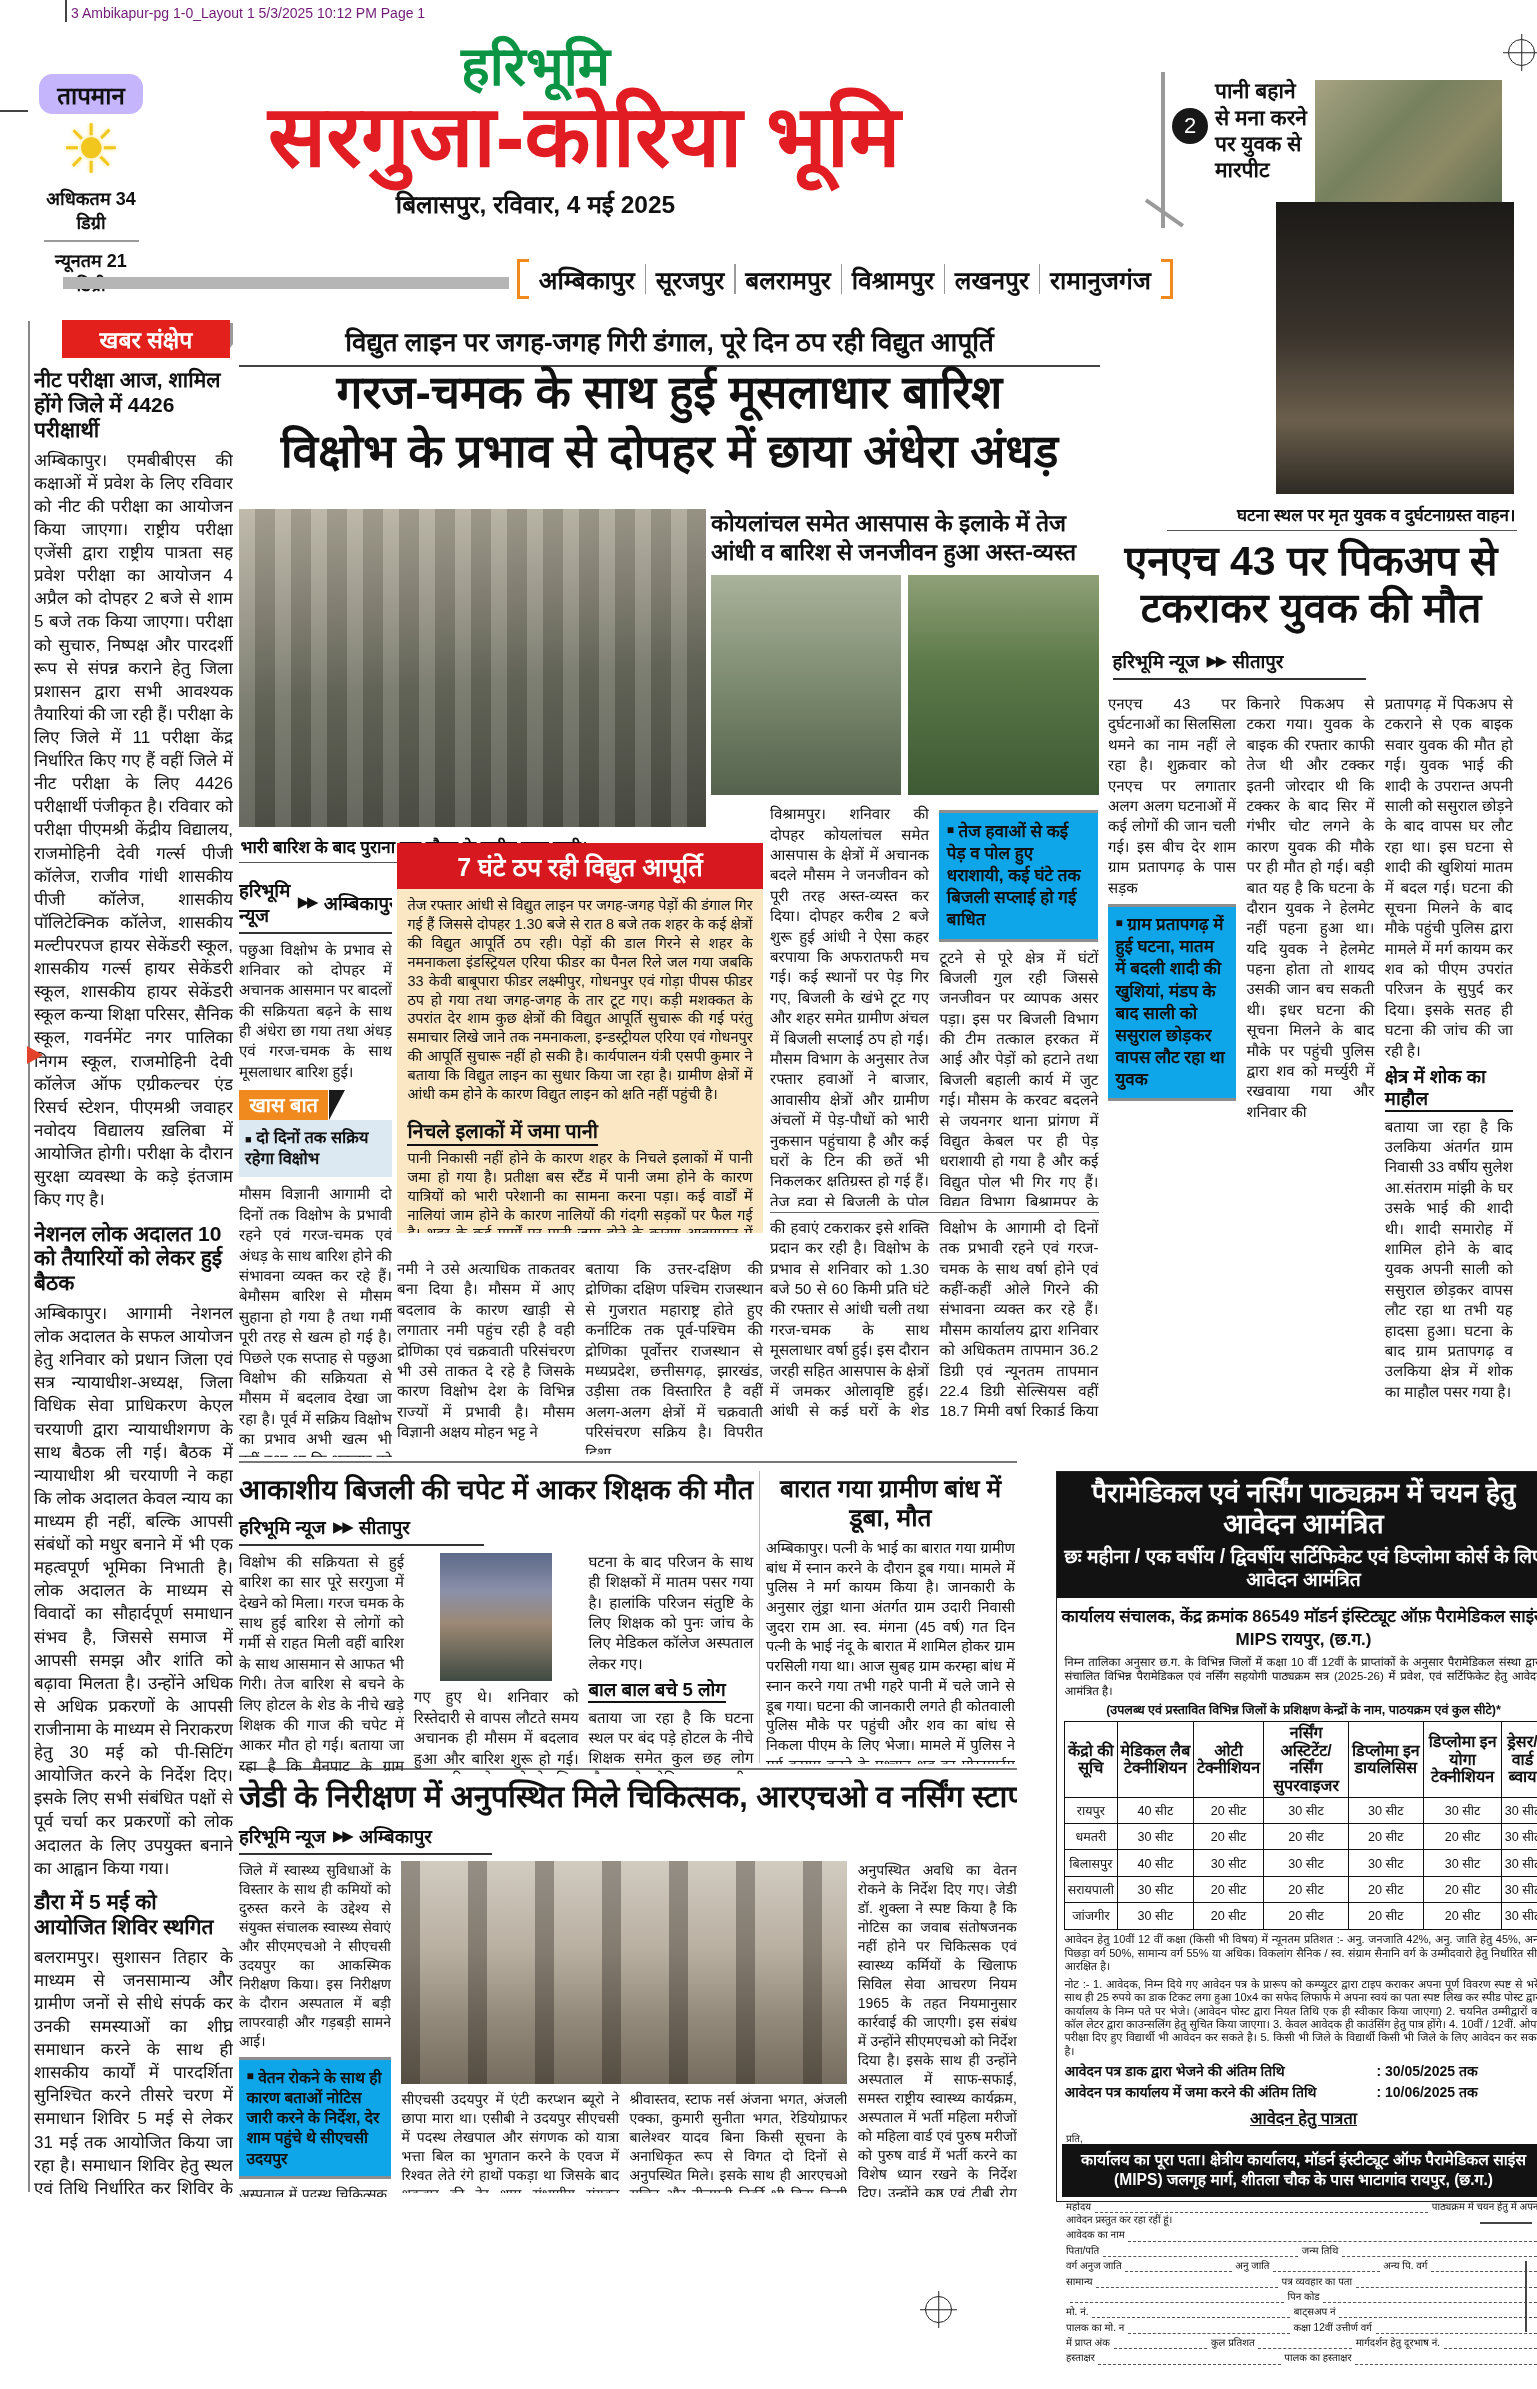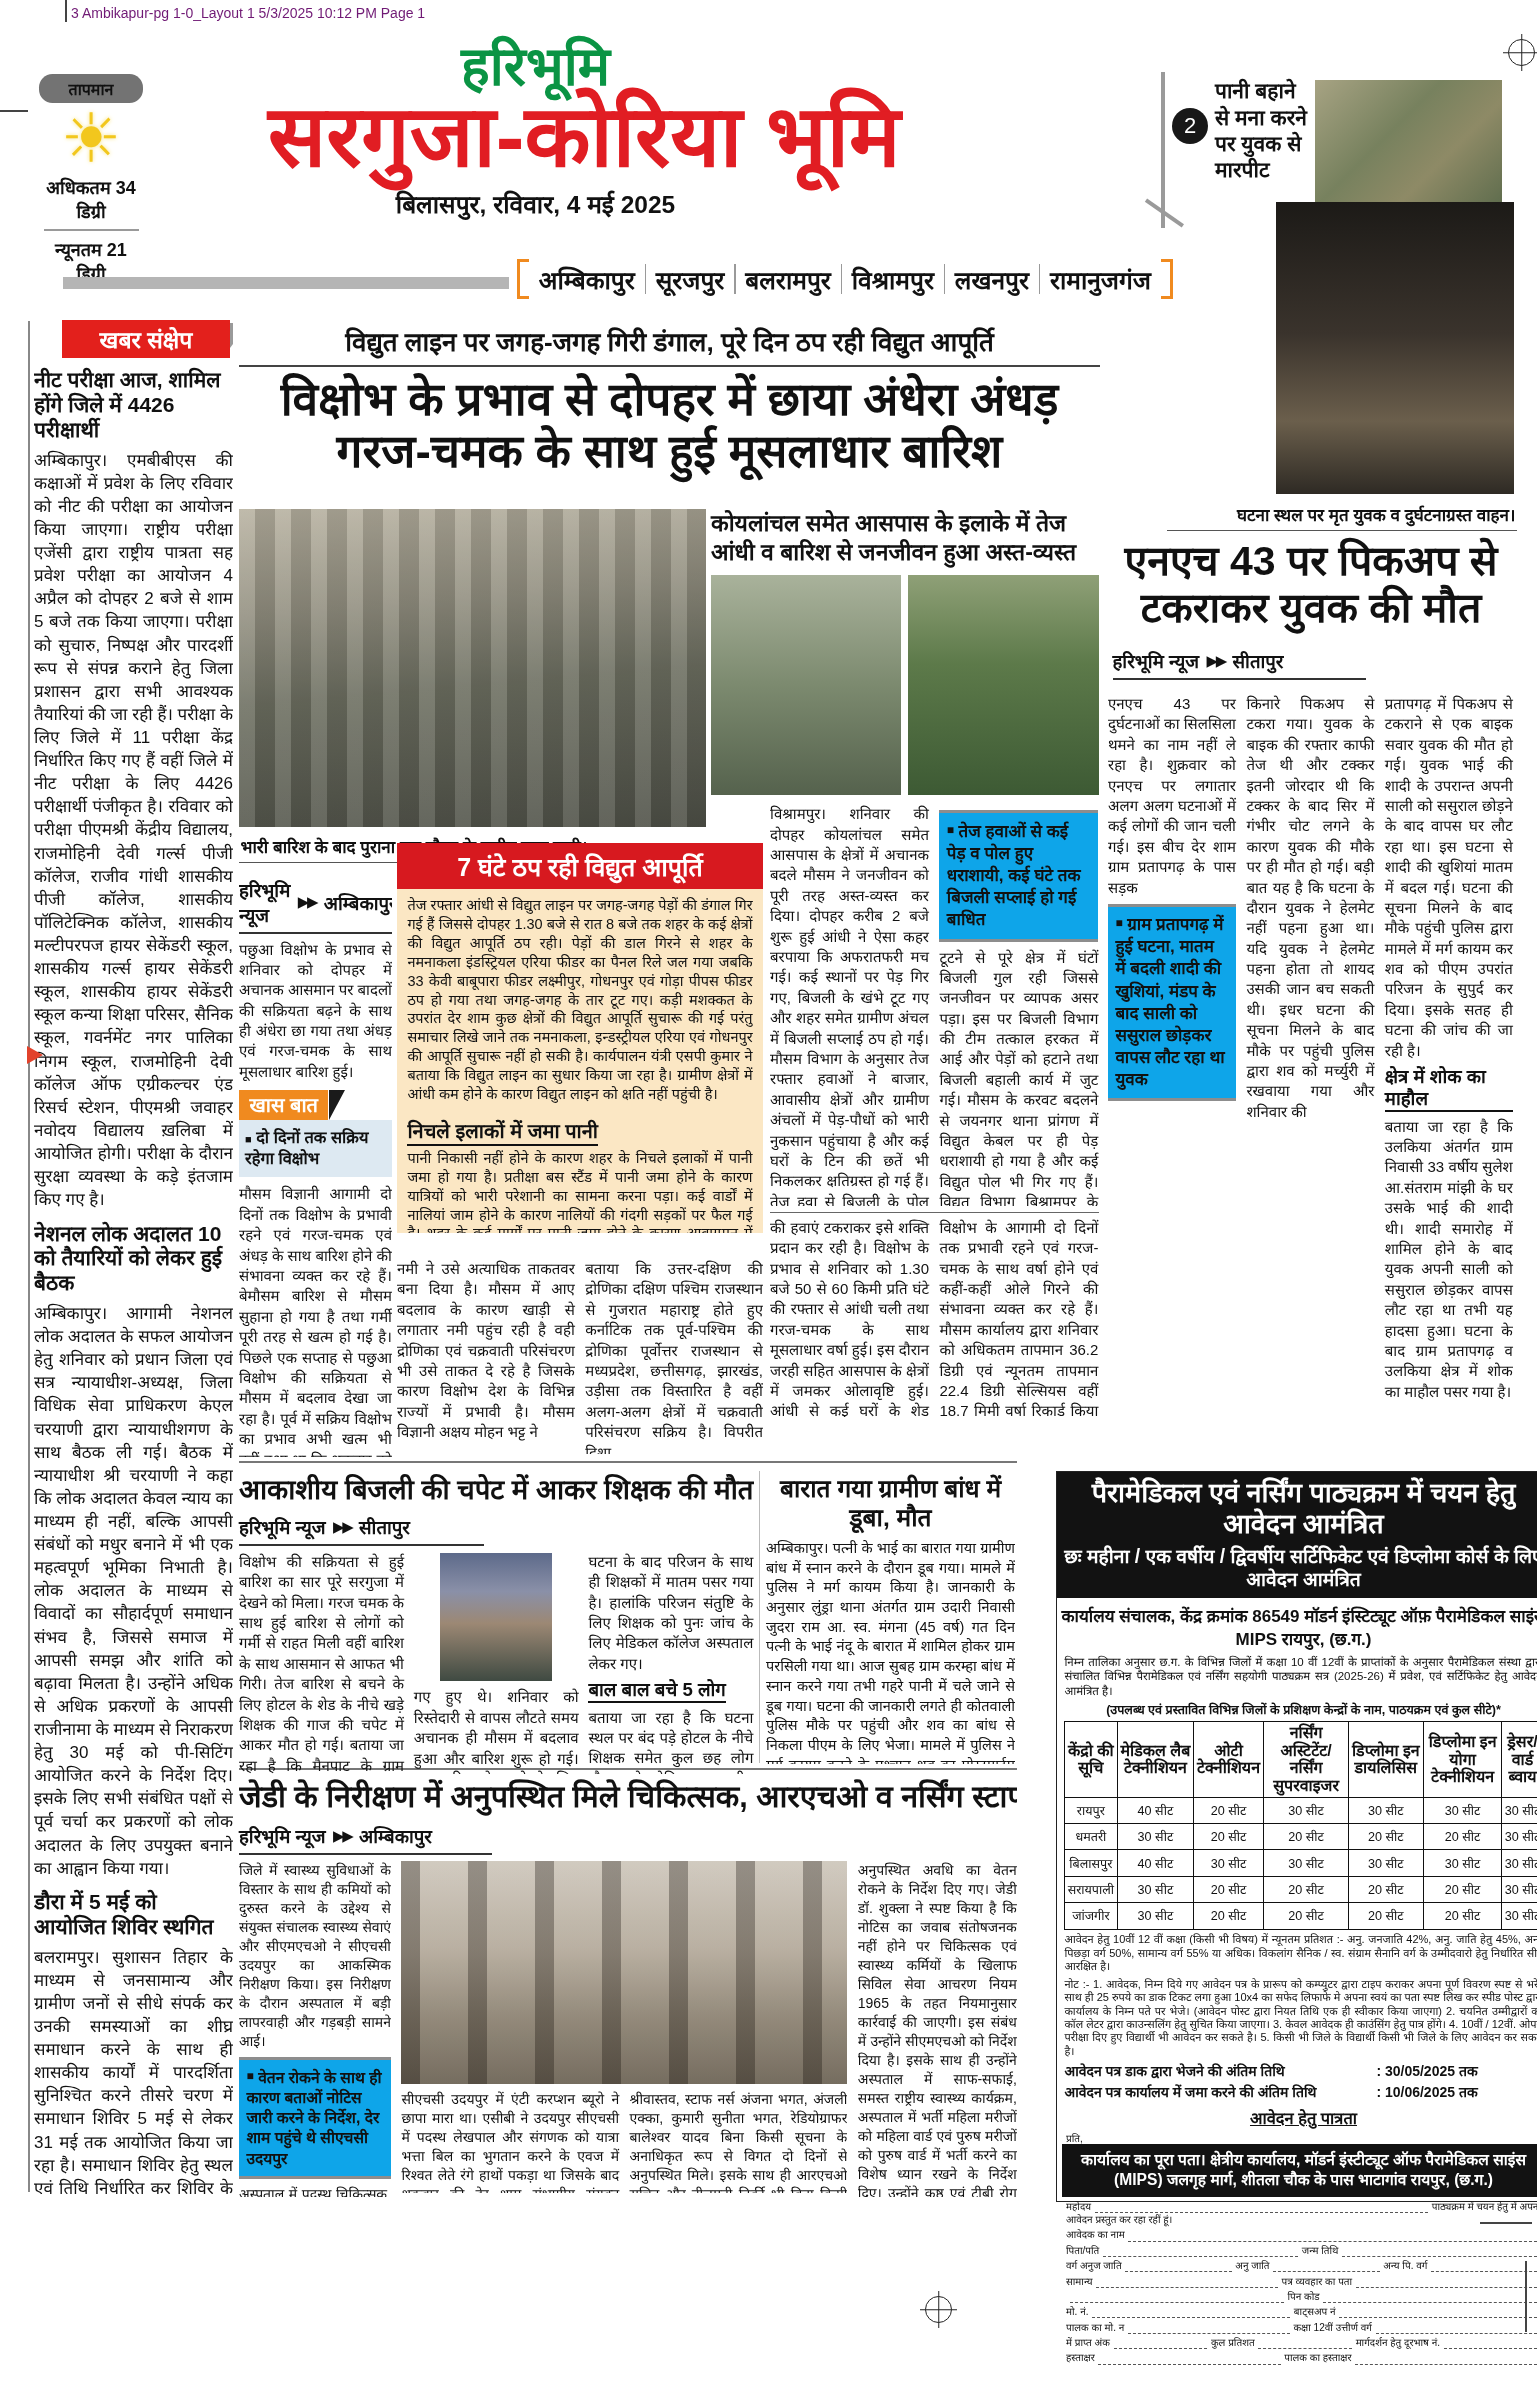--- a/index.html
+++ b/index.html
@@ -9,21 +9,21 @@
   .photo{background:#999;}
   
   .print-line{position:absolute;left:71px;top:4.5px;font-size:14px;color:#701a75;}
   .mark{position:absolute;background:#444;}
   .regmark{position:absolute;width:25px;height:25px;border:1.5px solid #222;border-radius:50%;}
   .regmark::before{content:"";position:absolute;left:50%;top:-6px;width:1.5px;height:37px;background:#222;transform:translateX(-50%);}
   .regmark::after{content:"";position:absolute;top:50%;left:-6px;height:1.5px;width:37px;background:#222;transform:translateY(-50%);}
   .red-tri{position:absolute;width:0;height:0;border-left:16.4px solid #e2422b;border-top:9px solid transparent;border-bottom:9px solid transparent;}
   
   .weather{position:absolute;left:39px;top:74px;width:104px;text-align:center;}
-  .w-title{background:#737373;border-radius:13.4px;font-size:16px;font-weight:bold;padding:3.7px 3px;}
+  .w-title{background:#c4b5fd;border-radius:13.4px;font-size:24px;font-weight:bold;padding:3.7px 3px;}
   .sun{font-size:68px;line-height:1.05;color:#f2c71d;text-shadow:0 0 4.5px #f7e27a;}
   .w-max,.w-min{font-size:18px;font-weight:bold;}
   .w-div{border-top:2.2px solid #9a9a9a;margin:6px 4.5px;}
   .brand{position:absolute;left:268px;top:39px;width:535px;text-align:center;}
   .brand-top{color:#0a9444;font-size:54px;font-weight:bold;line-height:1.0;}
   .brand-main{color:#e11d23;font-size:86px;font-weight:bold;line-height:1.02;white-space:nowrap;}
   .dateline{font-size:24.5px;font-weight:bold;margin-top:6px;}
   .grey-bar{position:absolute;left:63px;top:277px;width:446px;height:12px;background:#b5b5b5;}
   .cities{position:absolute;left:517px;top:259px;display:flex;align-items:center;gap:9.7px;font-size:24.5px;font-weight:bold;white-space:nowrap;}
   .bracket{width:9px;height:34px;border:3.7px solid #f08a1f;}
@@ -216,22 +216,22 @@
       <p class="just">बलरामपुर। सुशासन तिहार के माध्यम से जनसामान्य और ग्रामीण जनों से सीधे संपर्क कर उनकी समस्याओं का शीघ्र समाधान करने के साथ ही शासकीय कार्यों में पारदर्शिता सुनिश्चित करने तीसरे चरण में समाधान शिविर 5 मई से लेकर 31 मई तक आयोजित किया जा रहा है। समाधान शिविर हेतु स्थल एवं तिथि निर्धारित कर शिविर के सफल संचालन के लिए प्रभारी अधिकारी भी नियुक्त किया गया है। विकास खण्ड बलरामपुर के अंतर्गत तहसील डौरा-कोचली के हाई स्कूल खेल मैदान डौरा में 5 मई को शिविर आयोजित किया गया था। अपरिहार्य कारणों से उक्त शिविर को स्थगित किया गया है। शिविर के लिए आगामी तिथि की सूचना पृथक से जारी की जाएगी। शेष शिविर की स्थल एवं तिथि यथावत रहेगी।</p>
     </article>
     <article class="sb-story">
       <h3>कीटनाशक पीने से गंभीर ग्रामीण की उपचार के दौरान मौत</h3>
 
     </article>
   </aside>
 
   <section class="lead">
     <div class="kicker">विद्युत लाइन पर जगह-जगह गिरी डंगाल, पूरे दिन ठप रही विद्युत आपूर्ति</div>
+    <div class="lead-h" style="margin-top:0;">गरज-चमक के साथ हुई मूसलाधार बारिश</div>
     <div class="lead-h">विक्षोभ के प्रभाव से दोपहर में छाया अंधेरा अंधड़</div>
-    <div class="lead-h" style="margin-top:0;">गरज-चमक के साथ हुई मूसलाधार बारिश</div>
 
     <div class="photo ph-lead"></div>
     <div class="lead-cap caption">भारी बारिश के बाद पुराना बस स्टैण्ड के समीप जमा पानी।</div>
 
     <div class="coal">
       <div class="coal-sub">कोयलांचल समेत आसपास के इलाके में तेज आंधी व बारिश से जनजीवन हुआ अस्त-व्यस्त</div>
       <div class="coal-phs">
         <div class="photo ph-pole"></div>
         <div class="photo ph-tree"></div>
       </div>

